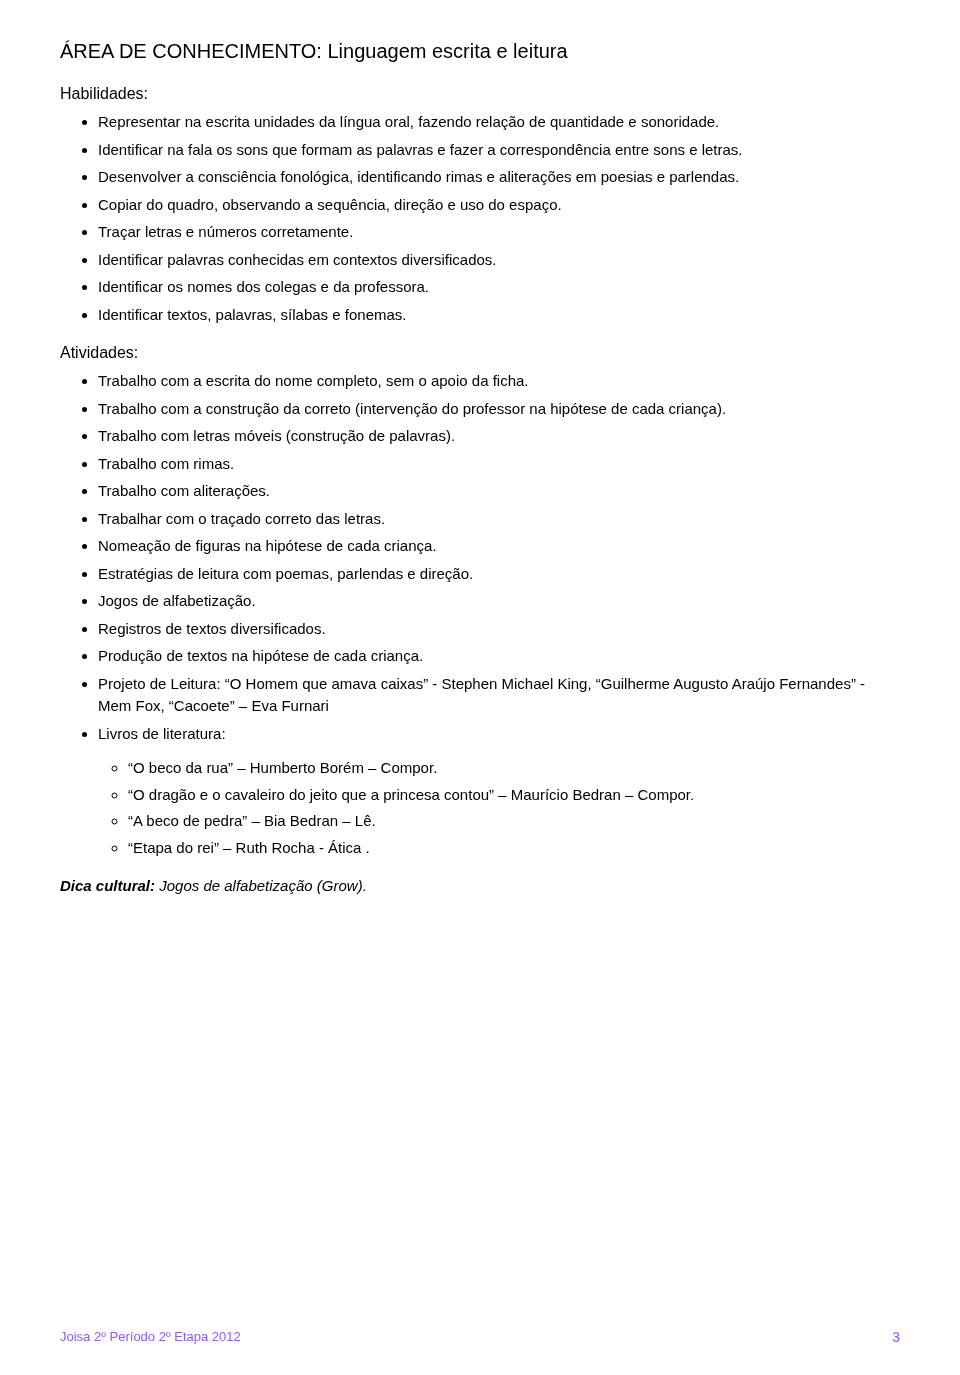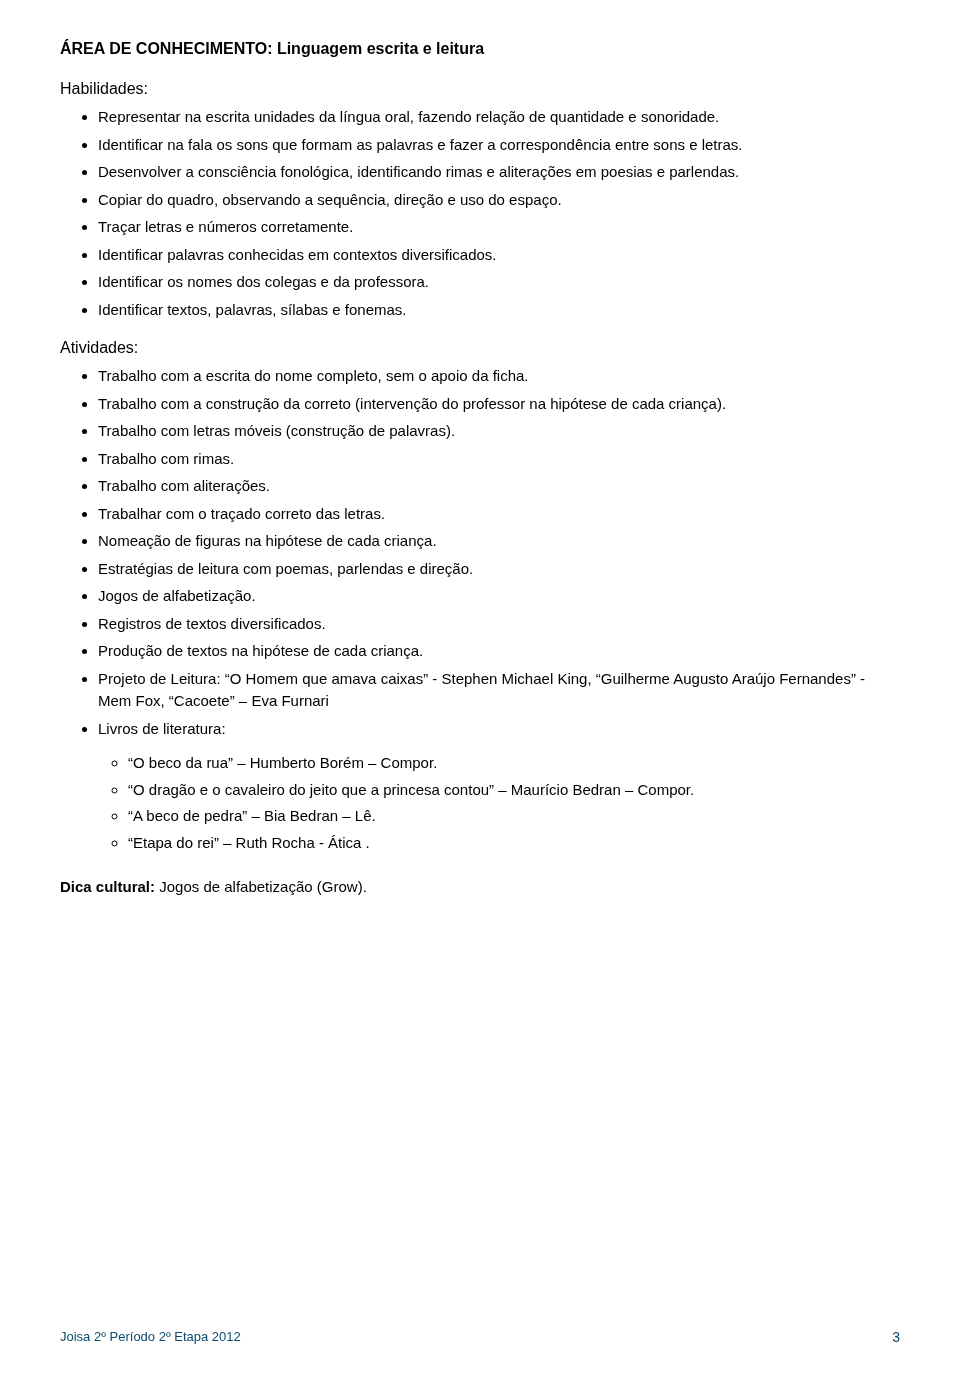--- a/index.html
+++ b/index.html
@@ -13,22 +13,22 @@
       font-family: Arial, sans-serif;
       font-size: 15px;
       color: #000;
       width: 960px;
       min-height: 1375px;
       padding: 40px 60px 40px 60px;
       position: relative;
     }
 
     h1.main-title {
-      font-size: 16px;
-      font-weight: bold;
+      font-size: 20px;
+      font-weight: normal;
       margin-bottom: 22px;
     }
 
     h2.section-title {
       font-size: 16px;
       font-weight: normal;
       margin-bottom: 8px;
       margin-top: 18px;
     }
 
@@ -48,38 +48,39 @@
       padding-left: 30px;
       margin-top: 12px;
     }
 
     ul.sub-bullet-list li {
       margin-bottom: 4px;
       line-height: 1.5;
     }
 
     .dica-cultural {
-      margin-top: 22px;
+      margin-top: 16px;
       font-size: 15px;
       line-height: 1.5;
+      font-style: italic;
     }
 
     .dica-cultural span.bold {
       font-weight: bold;
     }
 
     .footer {
       position: absolute;
       bottom: 30px;
       left: 60px;
       right: 60px;
       display: flex;
       justify-content: space-between;
       font-size: 13px;
-      color: #0c4a6e;
+      color: #8b5cf6;
     }
 
     .footer-right {
       font-size: 14px;
     }
   </style>
 </head>
 <body>
 
 <h1 class="main-title">ÁREA DE CONHECIMENTO: Linguagem escrita e leitura</h1>

